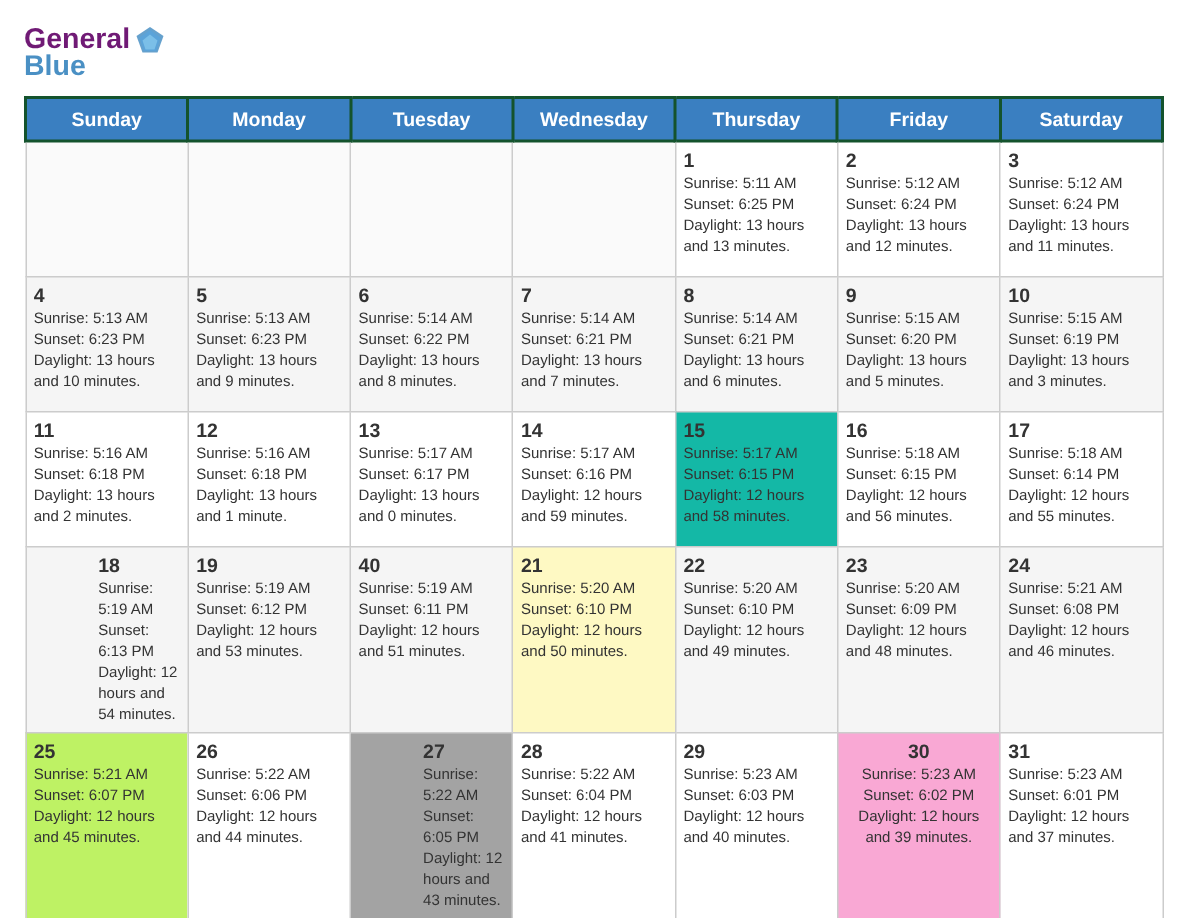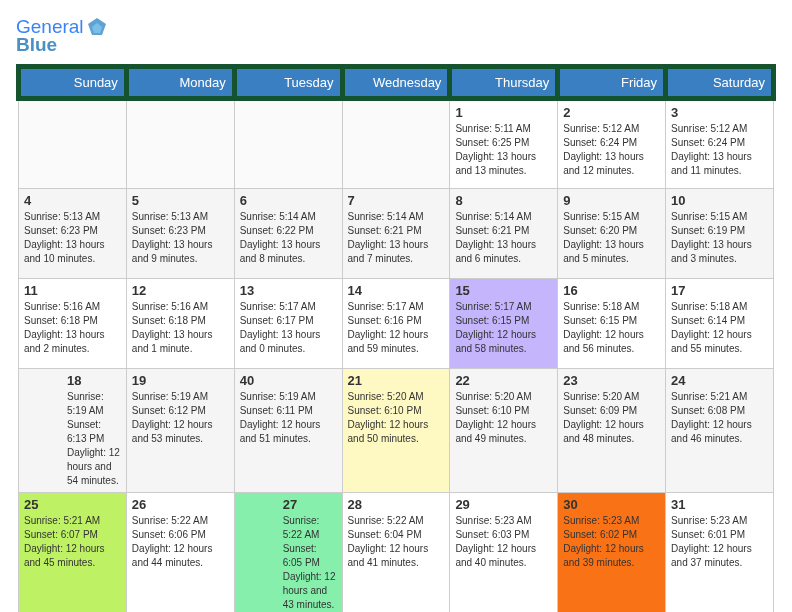--- a/index.html
+++ b/index.html
@@ -35,25 +35,25 @@
       color: #555;
     }
     table {
       width: 100%;
       border-collapse: collapse;
       table-layout: fixed;
     }
     th {
       background-color: #3a7fc1;
       color: #fff;
-      text-align: right;
+      text-align: center;
       padding: 6px 6px;
       font-size: 13px;
-      font-weight: normal;
-      border: 5px solid #14532d;
+      font-weight: bold;
+      border: 2px solid #14532d;
     }
     td {
       border: 1px solid #ccc;
       vertical-align: top;
       padding: 4px 5px;
       font-size: 10.5px;
       color: #333;
       height: 90px;
       background: #fff;
     }
@@ -81,21 +81,21 @@
     td.empty {
       background: #fafafa !important;
     }
   </style>
 </head>
 <body>
 
 <div class="header-area">
   <div class="logo">
     <div style="display:flex;align-items:center;">
-      <span style="font-size:19px;font-weight:normal;color:#3b82f6;">General</span>
+      <span style="font-size:19px;font-weight:bold;color:#701a75;">General</span>
       <svg width="22" height="22" viewBox="0 0 22 22" style="margin: 0 2px;">
         <polygon points="11,2 20,8 16,19 6,19 2,8" fill="#4a90c4" opacity="0.85"></polygon>
         <polygon points="11,4 18,9 15,18 7,18 4,9" fill="#5ba3d9"></polygon>
         <polygon points="11,7 16,11 14,17 8,17 6,11" fill="#7bbfe8"></polygon>
       </svg>
     </div>
     <span style="font-size:19px;font-weight:bold;color:#4a90c4;margin-top:-4px;">Blue</span>
   </div>
   <div class="title-area">
     <div class="main-title"></div>
@@ -132,36 +132,36 @@
         <td style="background: rgb(245, 245, 245);"><span class="day-num">7</span><span class="cell-text">Sunrise: 5:14 AM<br>Sunset: 6:21 PM<br>Daylight: 13 hours and 7 minutes.</span></td>
         <td style="background: rgb(245, 245, 245);"><span class="day-num">8</span><span class="cell-text">Sunrise: 5:14 AM<br>Sunset: 6:21 PM<br>Daylight: 13 hours and 6 minutes.</span></td>
         <td style="background: rgb(245, 245, 245);"><span class="day-num">9</span><span class="cell-text">Sunrise: 5:15 AM<br>Sunset: 6:20 PM<br>Daylight: 13 hours and 5 minutes.</span></td>
         <td style="background: rgb(245, 245, 245);"><span class="day-num">10</span><span class="cell-text">Sunrise: 5:15 AM<br>Sunset: 6:19 PM<br>Daylight: 13 hours and 3 minutes.</span></td>
       </tr>
       <tr>
         <td style="background: rgb(255, 255, 255);"><span class="day-num">11</span><span class="cell-text">Sunrise: 5:16 AM<br>Sunset: 6:18 PM<br>Daylight: 13 hours and 2 minutes.</span></td>
         <td style="background: rgb(255, 255, 255);"><span class="day-num">12</span><span class="cell-text">Sunrise: 5:16 AM<br>Sunset: 6:18 PM<br>Daylight: 13 hours and 1 minute.</span></td>
         <td style="background: rgb(255, 255, 255);"><span class="day-num">13</span><span class="cell-text">Sunrise: 5:17 AM<br>Sunset: 6:17 PM<br>Daylight: 13 hours and 0 minutes.</span></td>
         <td style="background: rgb(255, 255, 255);"><span class="day-num">14</span><span class="cell-text">Sunrise: 5:17 AM<br>Sunset: 6:16 PM<br>Daylight: 12 hours and 59 minutes.</span></td>
-        <td style="background: #c4b5fd;"><span class="day-num">15</span><span class="cell-text">Sunrise: 5:17 AM<br>Sunset: 6:15 PM<br>Daylight: 12 hours and 58 minutes.</span></td>
+        <td style="background: #14b8a6;"><span class="day-num">15</span><span class="cell-text">Sunrise: 5:17 AM<br>Sunset: 6:15 PM<br>Daylight: 12 hours and 58 minutes.</span></td>
         <td style="background: rgb(255, 255, 255);"><span class="day-num">16</span><span class="cell-text">Sunrise: 5:18 AM<br>Sunset: 6:15 PM<br>Daylight: 12 hours and 56 minutes.</span></td>
         <td style="background: rgb(255, 255, 255);"><span class="day-num">17</span><span class="cell-text">Sunrise: 5:18 AM<br>Sunset: 6:14 PM<br>Daylight: 12 hours and 55 minutes.</span></td>
       </tr>
       <tr>
         <td style="background: rgb(245, 245, 245); padding-left: 48px;"><span class="day-num">18</span><span class="cell-text">Sunrise: 5:19 AM<br>Sunset: 6:13 PM<br>Daylight: 12 hours and 54 minutes.</span></td>
         <td style="background: rgb(245, 245, 245);"><span class="day-num">19</span><span class="cell-text">Sunrise: 5:19 AM<br>Sunset: 6:12 PM<br>Daylight: 12 hours and 53 minutes.</span></td>
         <td style="background: rgb(245, 245, 245);"><span class="day-num">40</span><span class="cell-text">Sunrise: 5:19 AM<br>Sunset: 6:11 PM<br>Daylight: 12 hours and 51 minutes.</span></td>
         <td style="background: #fef9c3;"><span class="day-num">21</span><span class="cell-text">Sunrise: 5:20 AM<br>Sunset: 6:10 PM<br>Daylight: 12 hours and 50 minutes.</span></td>
         <td style="background: rgb(245, 245, 245);"><span class="day-num">22</span><span class="cell-text">Sunrise: 5:20 AM<br>Sunset: 6:10 PM<br>Daylight: 12 hours and 49 minutes.</span></td>
         <td style="background: rgb(245, 245, 245);"><span class="day-num">23</span><span class="cell-text">Sunrise: 5:20 AM<br>Sunset: 6:09 PM<br>Daylight: 12 hours and 48 minutes.</span></td>
         <td style="background: rgb(245, 245, 245);"><span class="day-num">24</span><span class="cell-text">Sunrise: 5:21 AM<br>Sunset: 6:08 PM<br>Daylight: 12 hours and 46 minutes.</span></td>
       </tr>
       <tr>
         <td style="background: #bef264;"><span class="day-num">25</span><span class="cell-text">Sunrise: 5:21 AM<br>Sunset: 6:07 PM<br>Daylight: 12 hours and 45 minutes.</span></td>
         <td style="background: rgb(255, 255, 255);"><span class="day-num">26</span><span class="cell-text">Sunrise: 5:22 AM<br>Sunset: 6:06 PM<br>Daylight: 12 hours and 44 minutes.</span></td>
-        <td style="background: #86efac; padding-left: 48px;"><span class="day-num">27</span><span class="cell-text">Sunrise: 5:22 AM<br>Sunset: 6:05 PM<br>Daylight: 12 hours and 43 minutes.</span></td>
+        <td style="background: #a3a3a3; padding-left: 48px;"><span class="day-num">27</span><span class="cell-text">Sunrise: 5:22 AM<br>Sunset: 6:05 PM<br>Daylight: 12 hours and 43 minutes.</span></td>
         <td style="background: rgb(255, 255, 255);"><span class="day-num">28</span><span class="cell-text">Sunrise: 5:22 AM<br>Sunset: 6:04 PM<br>Daylight: 12 hours and 41 minutes.</span></td>
         <td style="background: rgb(255, 255, 255);"><span class="day-num">29</span><span class="cell-text">Sunrise: 5:23 AM<br>Sunset: 6:03 PM<br>Daylight: 12 hours and 40 minutes.</span></td>
-        <td style="background: #f97316;"><span class="day-num">30</span><span class="cell-text">Sunrise: 5:23 AM<br>Sunset: 6:02 PM<br>Daylight: 12 hours and 39 minutes.</span></td>
+        <td style="background: #f9a8d4; text-align: center;"><span class="day-num">30</span><span class="cell-text">Sunrise: 5:23 AM<br>Sunset: 6:02 PM<br>Daylight: 12 hours and 39 minutes.</span></td>
         <td style="background: rgb(255, 255, 255); margin-left: 10px;"><span class="day-num">31</span><span class="cell-text">Sunrise: 5:23 AM<br>Sunset: 6:01 PM<br>Daylight: 12 hours and 37 minutes.</span></td>
       </tr>
     </tbody>
 </table>
 
 </body></html>

